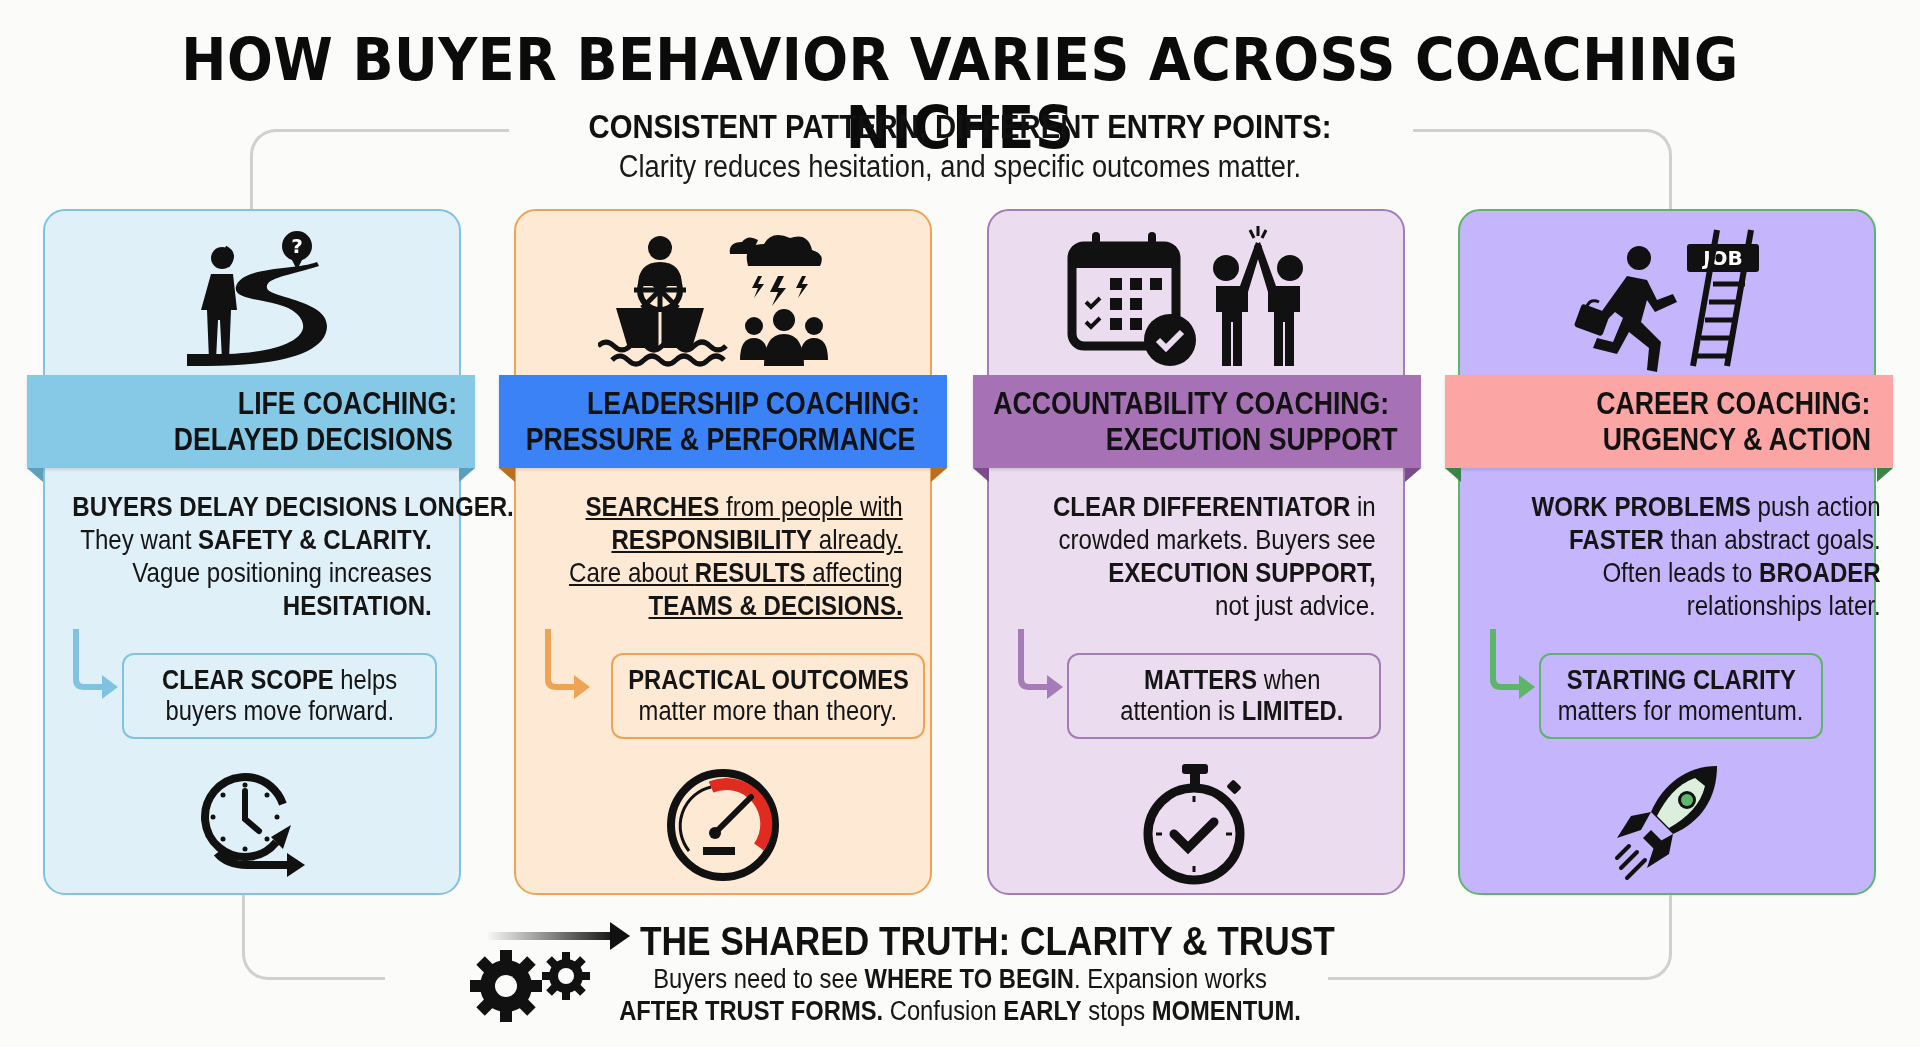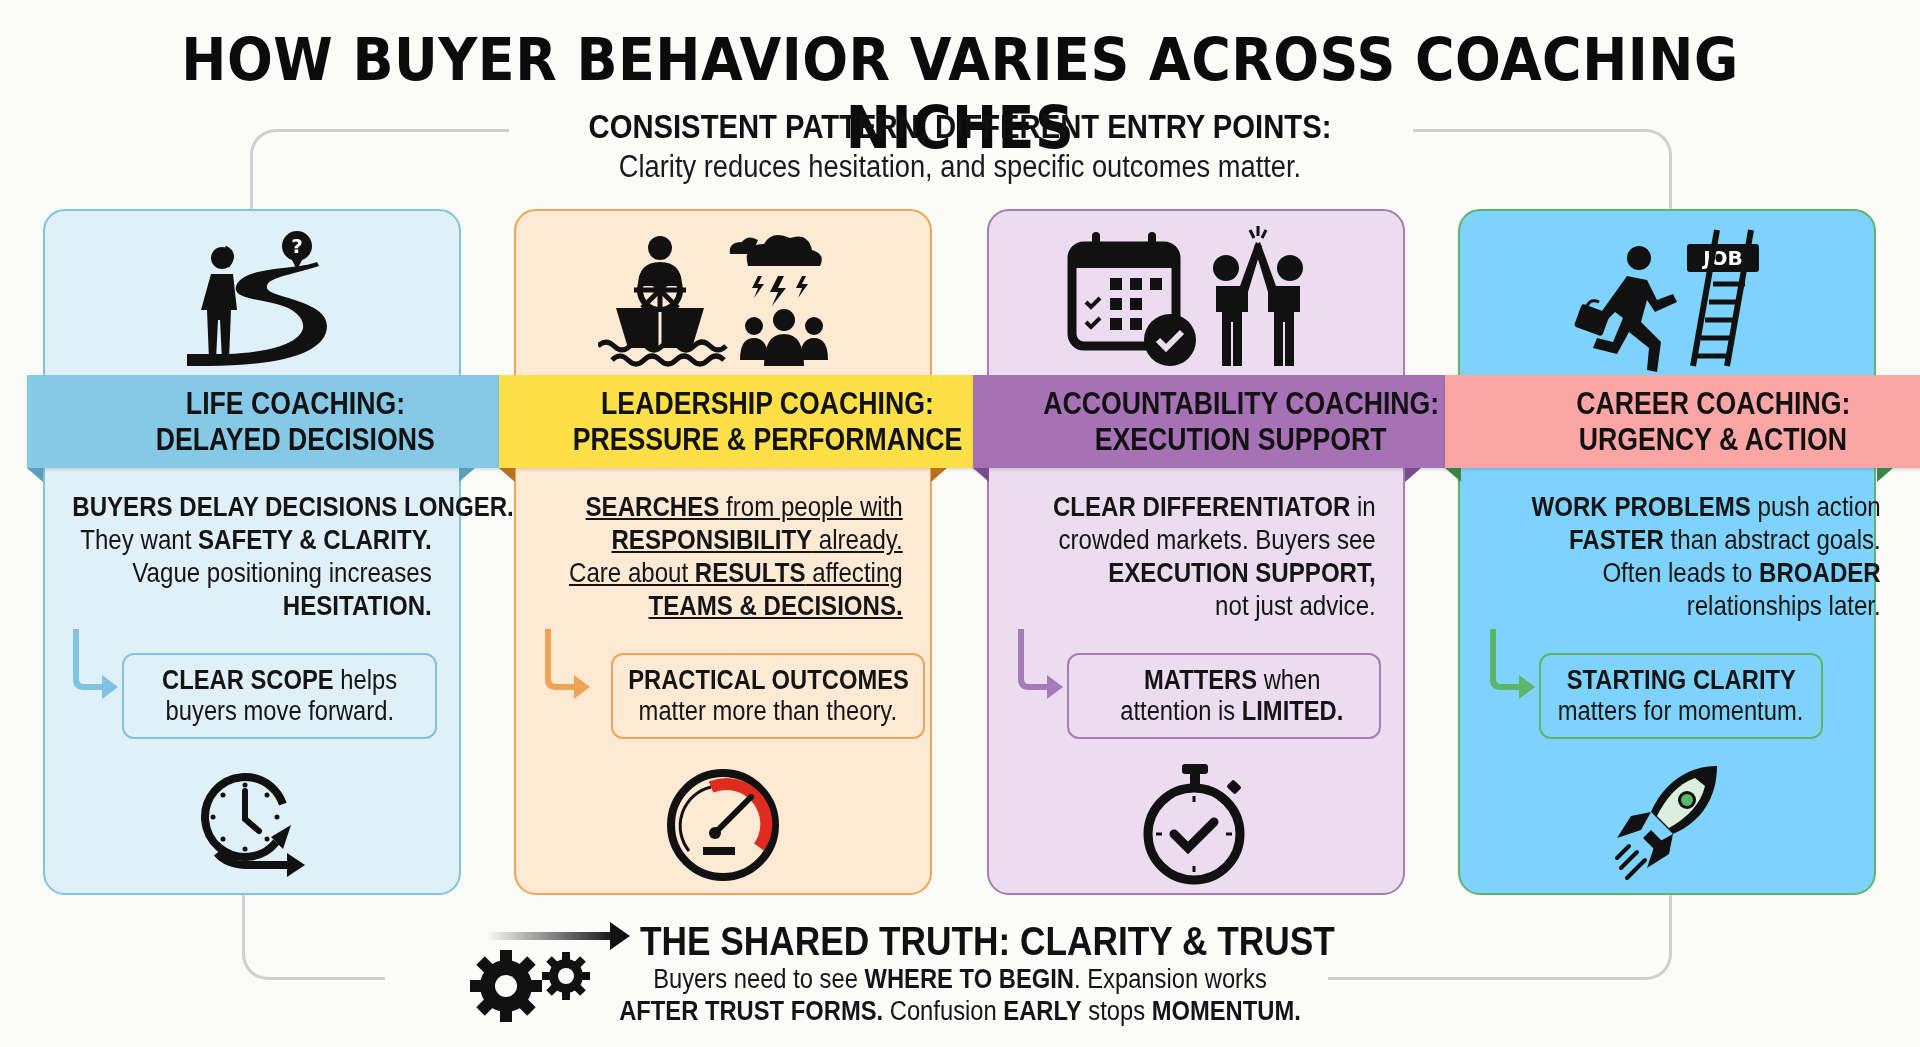--- a/index.html
+++ b/index.html
@@ -27,23 +27,22 @@
     transform: scaleX(0.88); transform-origin: center;
   }
   .connector { position: absolute; border-color: #cfd0d0; border-style: solid; border-width: 0; }
   .card {
     position: absolute; top: 209px; width: 418px; height: 686px;
     border: 2px solid; border-radius: 22px; box-sizing: border-box;
   }
   .card .icon-top { position: absolute; left: 0; right: 0; top: 10px; height: 160px; display: flex; justify-content: center; align-items: center; }
   .banner {
     position: absolute; top: 375px; height: 93px; width: 448px;
-    display: flex; flex-direction: column; justify-content: center; align-items: center;
+    display: flex; flex-direction: column; justify-content: center; align-items: flex-end;
     box-shadow: 0 2px 3px rgba(0,0,0,0.12);
-    padding-left: 44px;
   }
   .banner span {
     display: block; font-weight: 700; font-size: 31px; line-height: 36px; color: #121212;
     white-space: nowrap; transform: scaleX(0.86);
   }
   .fold { position: absolute; top: 468px; width: 0; height: 0; border-style: solid; }
   .body-text {
     position: absolute; top: 490px; width: 418px; text-align: right;
     font-size: 28px; line-height: 33px; color: #151515;
   }
@@ -154,21 +153,21 @@
       <path d="M160 50 l-6 12 h6 l-4 10 l10-14 h-6 l4-8z M180 50 l-8 16 h8 l-6 14 l14-18 h-8 l6-12z M204 50 l-6 12 h6 l-4 10 l10-14 h-6 l4-8z" fill="#111"></path>
       <circle cx="156" cy="100" r="9" fill="#111"></circle>
         <path d="M142 134 q0-22 14-22 q14 0 14 22z" fill="#111"></path>
       <circle cx="216" cy="100" r="9" fill="#111"></circle>
         <path d="M202 134 q0-22 14-22 q14 0 14 22z" fill="#111"></path>
       <circle cx="186" cy="94" r="11" fill="#111"></circle>
         <path d="M166 140 q0-32 20-32 q20 0 20 32z" fill="#111"></path>
     </svg>
   </div>
 </div>
-<div class="banner" style="left:499px; background:#fde047;">
+<div class="banner" style="left:499px; background:#3b82f6;">
   <span>LEADERSHIP COACHING:</span>
   <span>PRESSURE &amp; PERFORMANCE</span>
 </div>
 <div class="fold" style="left:499px; border-width:0 16px 14px 0; border-color:transparent #b8701f transparent transparent;"></div>
 <div class="fold" style="left:931px; border-width:0 0 14px 16px; border-color:transparent transparent transparent #b8701f;"></div>
 <div class="body-text" style="left:514px;text-decoration:underline;" id="body-1">
     <span class="ln"><b>SEARCHES</b><span> from people with</span></span>
     <span class="ln"><b>RESPONSIBILITY</b><span> already.</span></span>
     <span class="ln"><span>Care about </span><b>RESULTS</b><span> affecting</span></span>
     <span class="ln"><b>TEAMS &amp; DECISIONS.</b></span>
@@ -248,21 +247,21 @@
     <path d="M38 74 l14 14 l26-26" stroke="#111" stroke-width="9" fill="none" stroke-linecap="round"></path>
     <g stroke="#111" stroke-width="3">
         <line x1="58" y1="36" x2="58" y2="42"></line>
         <line x1="58" y1="106" x2="58" y2="112"></line>
         <line x1="20" y1="74" x2="26" y2="74"></line>
         <line x1="90" y1="74" x2="96" y2="74"></line>
       </g>
   </svg>
 </div>
 
-<div class="card" style="left:1458px; background:#7dd3fc; border-color:#5db56a;">
+<div class="card" style="left:1458px; background:#c4b5fd; border-color:#5db56a;">
   <div class="icon-top">
     <svg width="200" height="150" viewBox="0 0 200 150">
       <circle cx="72" cy="32" r="12" fill="#111"></circle>
       <path d="M60 50 l20 4 l10 20 l16-6 l4 8 l-22 10 l-8-12 l-6 22 l20 20 l-4 30 l-10-2 l2-22 l-20-16 l-12 22 l-24 -6 l4-10 l16 4 l10-24 l-8 -6 l-12 12 l-6-6 z" fill="#111"></path>
       <rect x="10" y="82" width="30" height="24" rx="3" fill="#111" transform="rotate(20 25 94)"></rect>
       <path d="M20 80 q4-8 12-4" stroke="#111" stroke-width="3" fill="none"></path>
       <rect x="120" y="18" width="72" height="28" rx="3" fill="#111"></rect>
       <text x="156" y="39" font-size="20" font-weight="700" fill="#fff" text-anchor="middle" font-family="DejaVu Sans, sans-serif">JOB</text>
       <line x1="150" y1="4" x2="126" y2="140" stroke="#111" stroke-width="6"></line>
       <line x1="184" y1="4" x2="160" y2="140" stroke="#111" stroke-width="6"></line>

